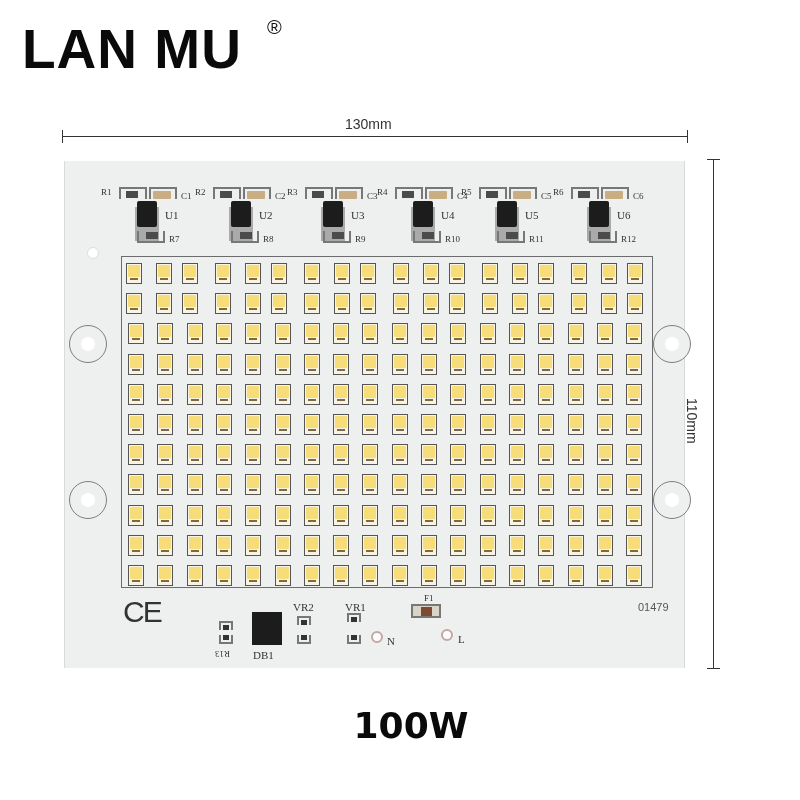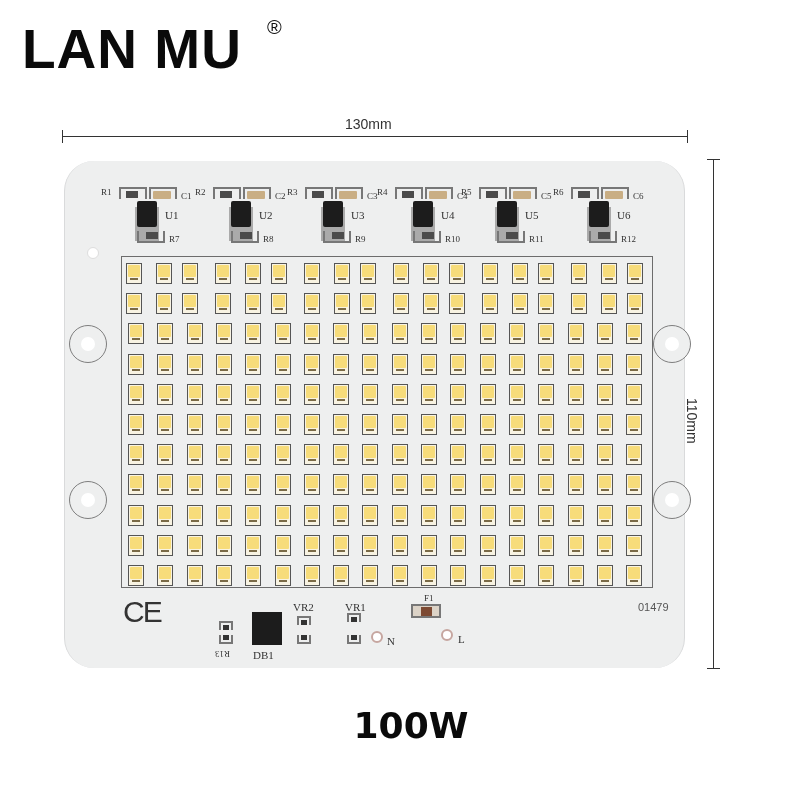--- a/index.html
+++ b/index.html
@@ -27,21 +27,21 @@
     .dim-v::before { top: 0; } .dim-v::after { bottom: 0; }
     .dim-v-label {
       position: absolute; left: 700px; top: 398px; font-size: 14px; color: #333;
       transform: rotate(90deg); transform-origin: left top; width: 60px;
       font-family: "Liberation Sans", sans-serif;
     }
 
     
     .board {
       position: absolute; left: 64px; top: 161px; width: 621px; height: 507px;
-      background: #eeefef; border-left: 1px solid #d9dadb; border-right: 1px solid #d9dadb; border-radius: 30px;
+      background: #eeefef; border-left: 1px solid #d9dadb; border-right: 1px solid #d9dadb;
     }
     .hole {
       position: absolute; width: 38px; height: 38px; border-radius: 50%;
       border: 1px solid #7e7e7e; background: #eeefef;
     }
     .hole::after {
       content: ""; position: absolute; left: 11px; top: 11px; width: 14px; height: 14px;
       border-radius: 50%; background: #ffffff;
     }
     .small-hole { position: absolute; width: 12px; height: 12px; border-radius: 50%; background: #fff; border: 1px solid #ddd; }

